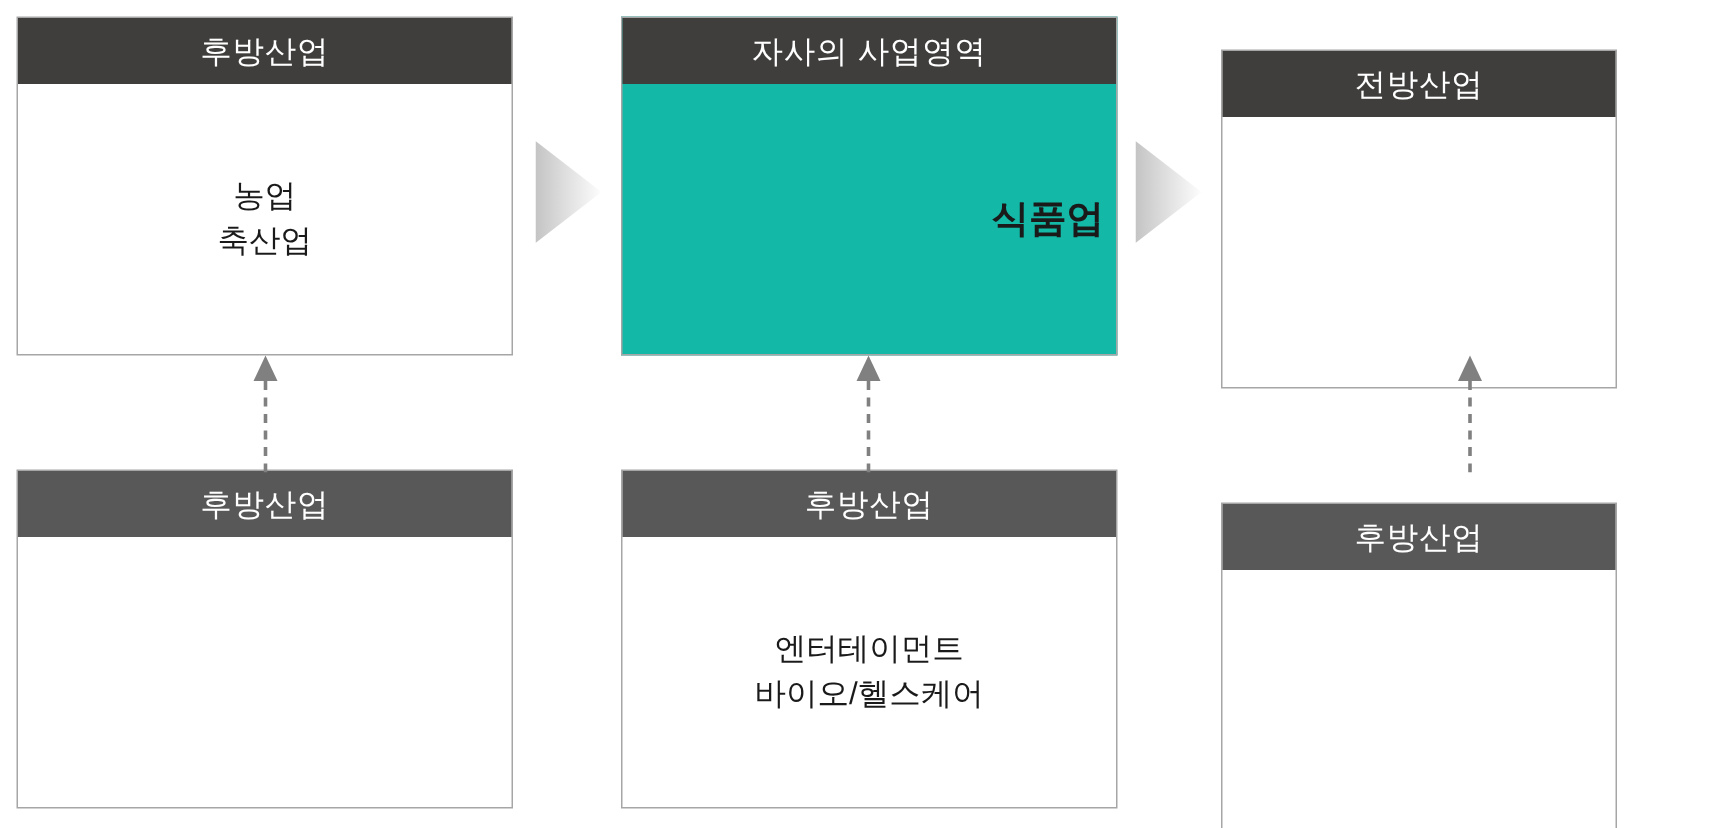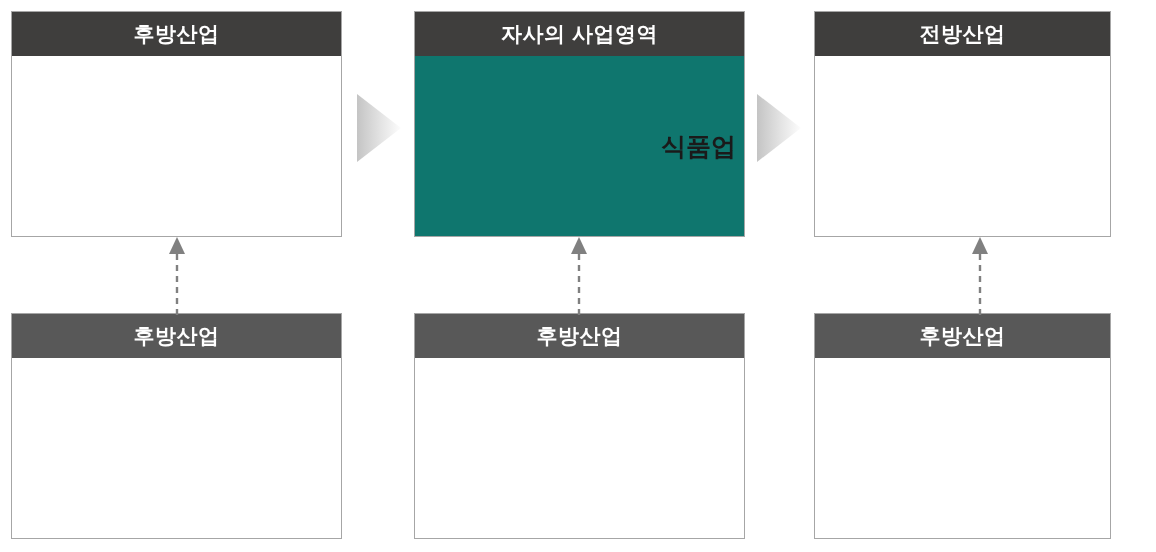--- a/index.html
+++ b/index.html
@@ -26,33 +26,33 @@
   
   .box {
     position: absolute;
     box-sizing: border-box;
     display: flex;
     flex-direction: column;
     border: 1px solid #a6a6a6;
     background: #ffffff;
   }
   .box.highlight {
-    background: #0f766e;
+    background: #14b8a6;
   }
 
   .box-header {
     box-sizing: border-box;
     height: 44px;
     flex: 0 0 44px;
     display: flex;
     align-items: center;
     justify-content: center;
     color: #ffffff;
     font-size: 21px;
-    font-weight: bold;
+    font-weight: normal;
     letter-spacing: 0.5px;
     white-space: nowrap;
   }
   .box-header.dark-top   { background: #3f3e3d; }
   .box-header.dark-bottom{ background: #585858; }
 
   .box-body {
     flex: 1 1 auto;
     display: flex;
     align-items: center;
@@ -66,21 +66,21 @@
   }
   .box-body.bold {
     font-weight: bold;
     font-size: 25px;
     justify-content: flex-end;
   }
 
   
   .col1 { left: 11px;  width: 331px; }
   .col2 { left: 414px; width: 331px; }
-  .col3 { left: 814px; width: 297px; }
+  .col3 { left: 814px; width: 264px; margin-top: 22px; }
   .row-top    { top: 11px;  height: 226px; }
   .row-bottom { top: 313px; height: 226px; }
 
   
   .h-arrow {
     position: absolute;
     width: 46px;
     height: 72px;
   }
   .h-arrow svg { display: block; width: 100%; height: 100%; }
@@ -93,20 +93,26 @@
   }
   .v-conn svg { display: block; width: 100%; height: 100%; }
 </style>
 </head>
 <body>
 
 <div class="canvas">
 
   <div class="box col1 row-top">
     <div class="box-header dark-top">후방산업</div>
+    <div class="box-body">
+      <span>
+        <span>농업</span><br>
+        <span>축산업</span>
+      </span>
+    </div>
   </div>
 
   <div class="box col2 row-top highlight">
     <div class="box-header dark-top">자사의 사업영역</div>
     <div class="box-body bold">
       <span>식품업</span>
     </div>
   </div>
 
   <div class="box col3 row-top">
@@ -114,21 +120,22 @@
   </div>
 
   <div class="box col1 row-bottom">
     <div class="box-header dark-bottom">후방산업</div>
   </div>
 
   <div class="box col2 row-bottom">
     <div class="box-header dark-bottom">후방산업</div>
     <div class="box-body">
       <span>
-        <br>
+        <span>엔터테이먼트</span><br>
+        <span>바이오/헬스케어</span>
       </span>
     </div>
   </div>
 
   <div class="box col3 row-bottom">
     <div class="box-header dark-bottom">후방산업</div>
   </div>
 
   <div class="h-arrow" style="left:357px; top:92px;">
     <svg viewBox="0 0 46 72" preserveAspectRatio="none" aria-hidden="true">

